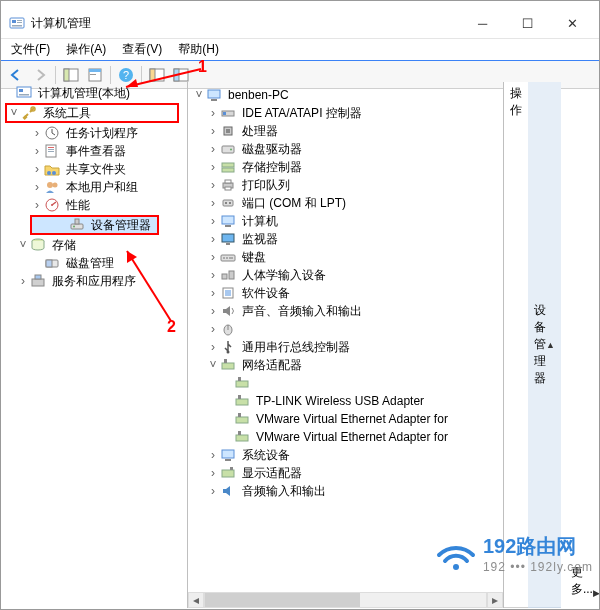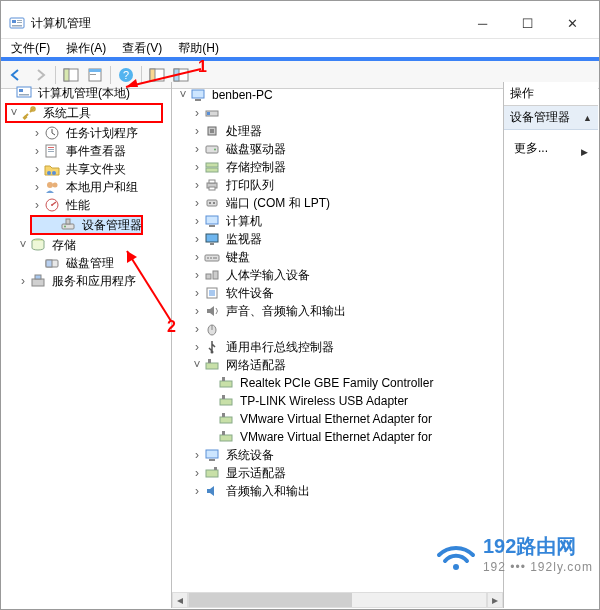--- a/index.html
+++ b/index.html
@@ -33,21 +33,21 @@
     display: flex; align-items: center; justify-content: center;
     font-size: 13px; color: #333;
   }
   
   .menubar {
     height: 22px;
     display: flex;
     align-items: center;
     padding: 0 6px;
     gap: 8px;
-    border-bottom: 4px solid #3b82f6;
+    border-bottom: 1px solid #3b82f6;
   }
   .menubar .menu-item { padding: 2px 4px; cursor: default; }
   
   .toolbar {
     height: 28px;
     display: flex;
     align-items: center;
     padding: 0 4px;
     gap: 2px;
     border-bottom: 1px solid #d0d0d0;
@@ -62,39 +62,38 @@
   .tool-sep { width: 1px; height: 18px; background: #ccc; margin: 0 2px; }
   
   .annot { position: absolute; color: #ff0000; font-weight: bold; font-size: 16px; pointer-events: none; z-index: 50; }
   
   .workspace {
     position: absolute;
     top: 81px; left: 1px; right: 1px; bottom: 1px;
     display: flex;
   }
   .tree-panel {
-    width: 170px;
+    width: 186px;
     border-right: 1px solid #bfbfbf;
     overflow: auto;
     padding: 2px 0;
   }
   .device-panel {
     flex: 1;
     border-right: 1px solid #bfbfbf;
     overflow: hidden;
     position: relative;
   }
   .device-inner { position:absolute; top:0; left:0; right:0; bottom:16px; overflow:auto; padding:4px 0 0 4px;}
   .h-scroll { position:absolute; left:0; right:0; bottom:0; height:16px; background:#f0f0f0; display:flex; align-items:center;}
   .h-scroll .track{flex:1;height:16px;background:#f0f0f0;border:1px solid #ddd;position:relative;}
   .h-scroll .arrow{width:16px;height:16px;display:flex;align-items:center;justify-content:center;color:#666;border:1px solid #ddd;background:#eee;}
   .actions-panel {
     width: 94px;
     display: flex;
-    flex-direction: column;
   }
   .actions-header {
     background: #fff;
     padding: 3px 6px;
     font-size: 12px;
     border-bottom: 1px solid #d0d0d0;
   }
   .actions-sub {
     background: #e6eef7;
     padding: 3px 6px;
@@ -351,20 +350,21 @@
       </div>
 
       <div class="node indent-1">
           <span class="twisty">›</span>
           <span class="nic">
             <svg class="ic" viewBox="0 0 16 16">
               <rect x="2" y="6" width="12" height="5" fill="#d8d8d8" stroke="#888"></rect>
               <rect x="3" y="7" width="3" height="3" fill="#5a8fd6"></rect>
             </svg>
           </span>
+          <span class="lbl">IDE ATA/ATAPI 控制器</span>
         </div>
 
       <div class="node indent-1">
           <span class="twisty">›</span>
           <span class="nic">
             <svg class="ic" viewBox="0 0 16 16">
               <rect x="4" y="4" width="8" height="8" fill="#ccc" stroke="#666"></rect>
               <rect x="6" y="6" width="4" height="4" fill="#888"></rect>
             </svg>
           </span>
@@ -518,21 +518,20 @@
         </div>
 
       <div class="node indent-2">
           <span class="twisty"></span>
           <span class="nic">
             <svg class="ic" viewBox="0 0 16 16">
               <rect x="2" y="6" width="12" height="6" fill="#c8e0a8" stroke="#8a8"></rect>
               <rect x="4" y="2" width="3" height="4" fill="#888"></rect>
             </svg>
           </span>
-          <span class="lbl">Realtek PCIe GBE Family Controller</span>
         </div>
       <div class="node indent-2">
           <span class="twisty"></span>
           <span class="nic">
             <svg class="ic" viewBox="0 0 16 16">
               <rect x="2" y="6" width="12" height="6" fill="#c8e0a8" stroke="#8a8"></rect>
               <rect x="4" y="2" width="3" height="4" fill="#888"></rect>
             </svg>
           </span>
           <span class="lbl">TP-LINK Wireless USB Adapter</span>

